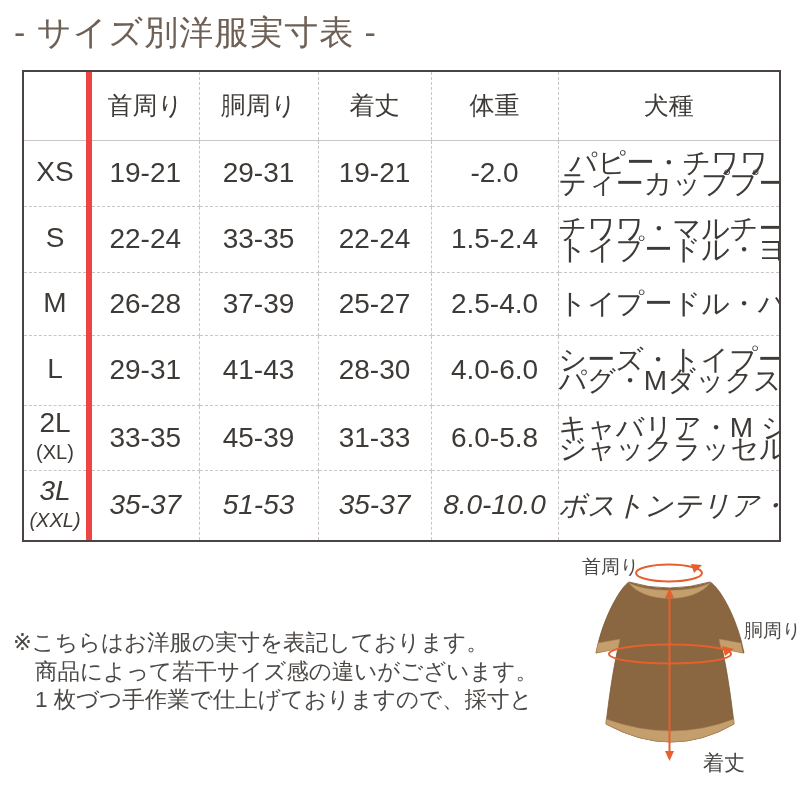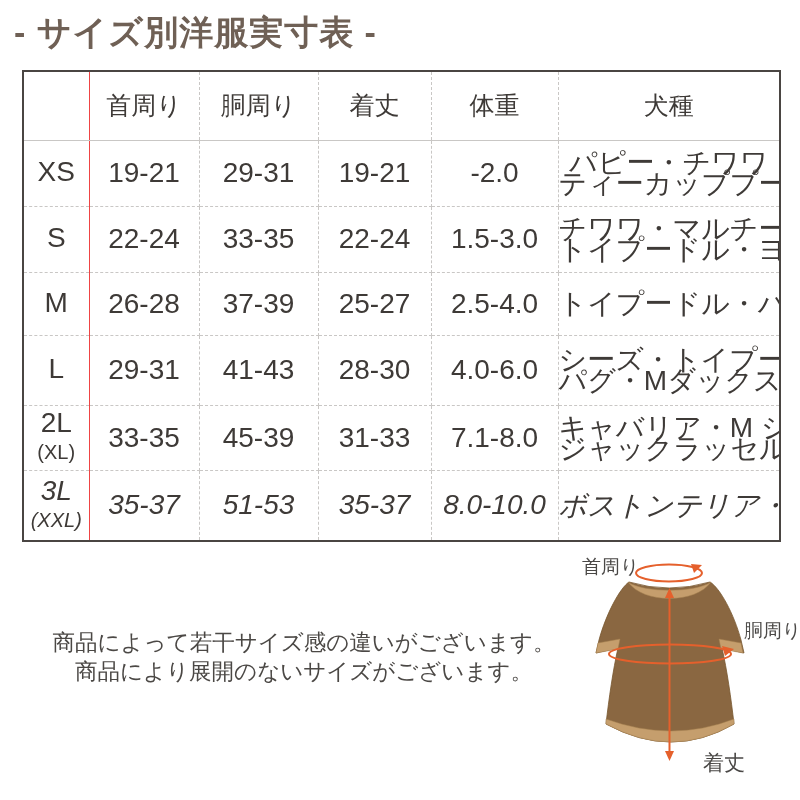--- a/index.html
+++ b/index.html
@@ -3,21 +3,21 @@
 <meta charset="utf-8">
 <style>
   html,body{margin:0;padding:0;}
   body{
     width:800px;height:800px;position:relative;background:#ffffff;
     font-family:"Liberation Sans","DejaVu Sans",sans-serif;
     color:#3e3a37;overflow:hidden;
   }
   .page-title{
     position:absolute;left:14px;top:10px;
-    font-size:34px;font-weight:700;letter-spacing:1px;color:#6f6055;
+    font-size:34px;font-weight:400;letter-spacing:1px;color:#6f6055;
   }
   .table-wrap{
     position:absolute;left:22px;top:70px;
     border:2px solid #4a4542;background:#fff;
   }
   table.sizetable{border-collapse:collapse;table-layout:fixed;width:755px;}
   table.sizetable td{
     border:1px dashed #c9c7c5;
     text-align:center;vertical-align:middle;
     font-size:28px;color:#3e3a37;padding:0;
@@ -25,34 +25,34 @@
   }
   table.sizetable tr:nth-child(1){height:68px;}
   table.sizetable tr:nth-child(2){height:66px;}
   table.sizetable tr:nth-child(3){height:66px;}
   table.sizetable tr:nth-child(4){height:63px;}
   table.sizetable tr:nth-child(5){height:70px;}
   table.sizetable tr:nth-child(6){height:65px;}
   table.sizetable tr:nth-child(7){height:70px;}
   table.sizetable tr:first-child td{border-top:none;border-bottom:1px solid #c9c7c5;font-size:25px;font-weight:500;}
   table.sizetable tr:last-child td{border-bottom:none;font-style:italic;}
-  table.sizetable td:first-child{border-left:none;border-right:1px solid #ef4444;}
+  table.sizetable td:first-child{border-left:none;border-right:6px solid #ef4444;}
   table.sizetable td:last-child{border-right:none;}
   td.sizecell{font-size:26px;line-height:27px;}
   td.sizecell .sub{font-size:20px;text-align:right;}
   td.breedcell{
     text-align:left;padding-left:8px;
     font-size:16.5px;line-height:21px;white-space:normal;
   }
   td.breedhead{text-align:left;padding-left:42px;}
   .notes{
     position:absolute;left:13px;top:629px;width:560px;
     font-size:22.5px;line-height:28.5px;color:#4b4845;
   }
-  .notes .cont{padding-left:22px;text-align:center;}
+  .notes .cont{padding-left:22px;}
   .diagram-label{
     position:absolute;font-size:19px;color:#4a4846;white-space:nowrap;
   }
   .lbl-neck{left:582px;top:554px;}
   .lbl-chest{left:744px;top:618px;}
   .lbl-length{left:703px;top:749px;font-size:21px;}
   .shirt-svg{position:absolute;left:550px;top:552px;overflow:visible;}
 </style>
 </head>
 <body>
@@ -87,21 +87,21 @@
       <td class="breedcell">
             <div>パピー・チワワ</div>
             <div>ティーカッププードル</div>
           </td>
     </tr>
     <tr>
       <td class="sizecell"><span>S</span><span class="sub"></span></td>
       <td>22-24</td>
       <td>33-35</td>
       <td>22-24</td>
-      <td>1.5-3.0</td>
+      <td>1.5-2.4</td>
       <td class="breedcell">
             <div>チワワ・マルチーズ</div>
             <div>トイプードル・ヨーキー</div>
           </td>
     </tr>
     <tr>
       <td class="sizecell"><span>M</span><span class="sub"></span></td>
       <td>26-28</td>
       <td>37-39</td>
       <td>25-27</td>
@@ -120,21 +120,21 @@
       <td class="breedcell">
             <div>シーズ・トイプードル</div>
             <div>パグ・Mダックス</div>
           </td>
     </tr>
     <tr>
       <td class="sizecell"><span>2L</span><br><span class="sub">(XL)</span></td>
       <td>33-35</td>
       <td>45-39</td>
       <td>31-33</td>
-      <td>7.1-8.0</td>
+      <td>6.0-5.8</td>
       <td class="breedcell">
             <div>キャバリア・M シュナウザー</div>
             <div>ジャックラッセル</div>
           </td>
     </tr>
     <tr>
       <td class="sizecell"><span>3L</span><br><span class="sub">(XXL)</span></td>
       <td>35-37</td>
       <td>51-53</td>
       <td>35-37</td>
@@ -142,22 +142,23 @@
       <td class="breedcell">
             <div>ボストンテリア・ビーグル</div>
             <div></div>
           </td>
     </tr>
   </tbody>
     </table>
 </div>
 
 <div class="notes">
+  <div>※こちらはお洋服の実寸を表記しております。</div>
   <div class="cont">商品によって若干サイズ感の違いがございます。</div>
-  <div class="cont">商品により展開のないサイズがございます。</div>
+  <div class="cont">1 枚づつ手作業で仕上げておりますので、採寸と</div>
 </div>
 
 <svg class="shirt-svg" width="250" height="250" viewBox="0 0 250 250">
 
   <path d="M79,30 Q119,42 160,30 C170,36 184,62 191,88 L194,101 L172,96
            C177,118 181,146 184,172 Q122,208 56,172 C59,146 63,118 68,96
            L46,101 L49,88 C56,62 70,36 79,30 Z" fill="#8a6741" stroke="#77572f" stroke-width="0.8"></path>
 
   <path d="M48,91 L70,87 L68,97 L46,101 Z" fill="#c59e6d" stroke="#a27e4e" stroke-width="0.5"></path>
   <path d="M191,91 L169,87 L171,97 L193,101 Z" fill="#c59e6d" stroke="#a27e4e" stroke-width="0.5"></path>

